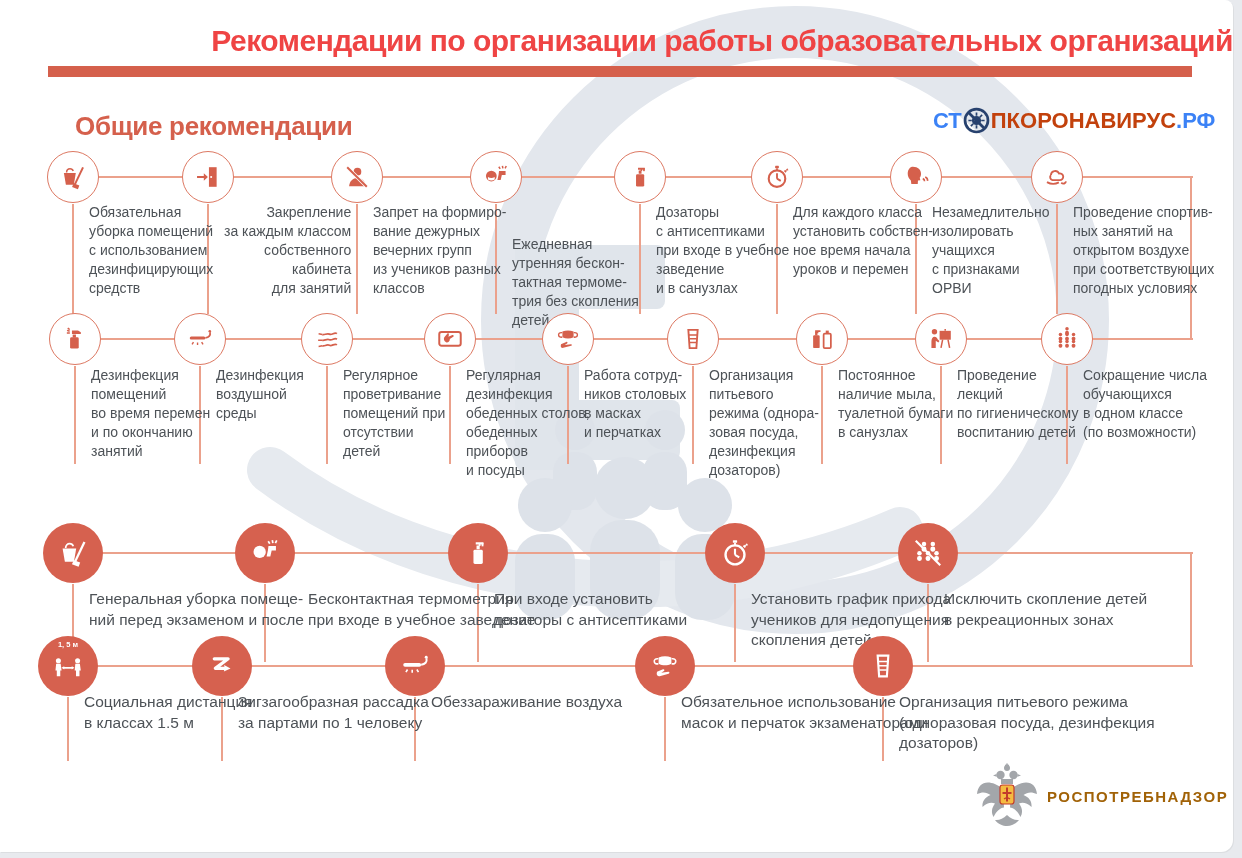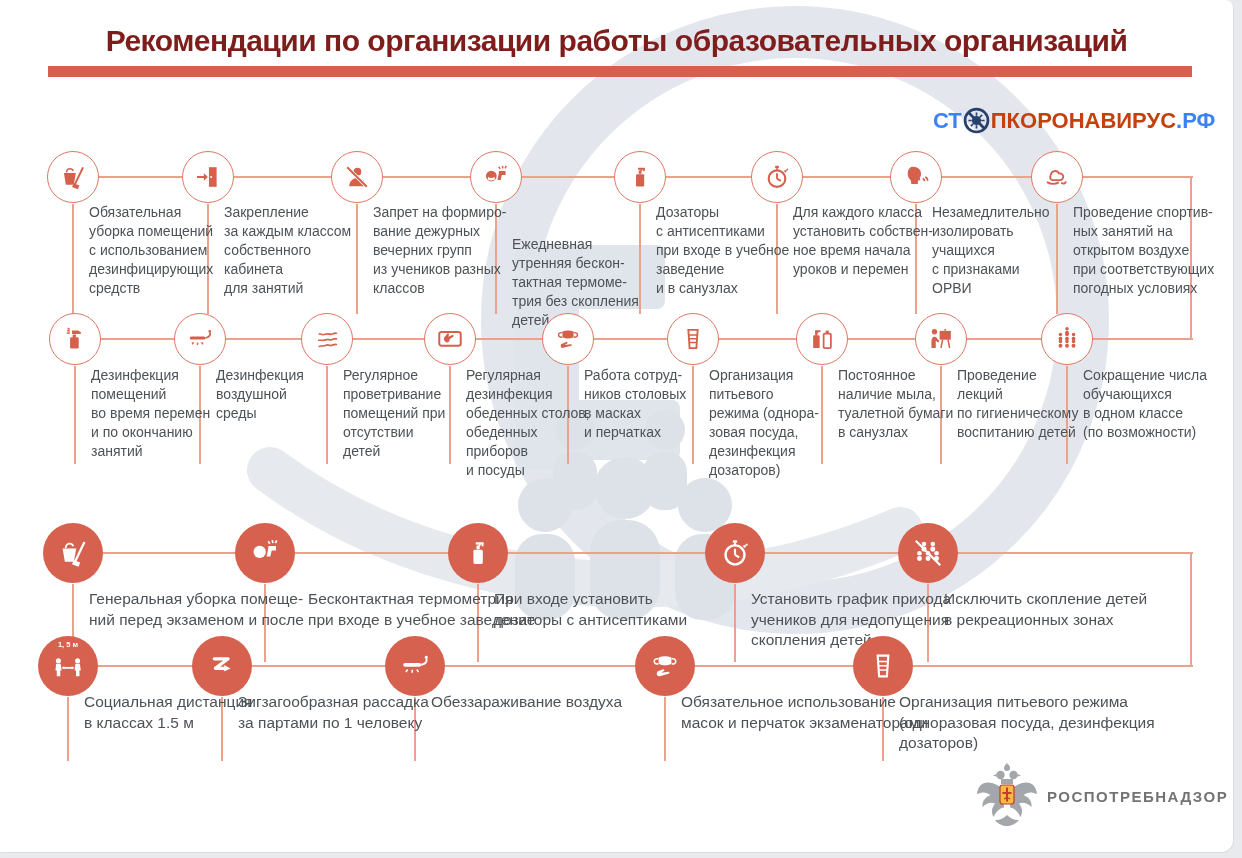--- a/index.html
+++ b/index.html
@@ -9,22 +9,22 @@
     font-family:"Liberation Sans","DejaVu Sans",sans-serif;
     -webkit-font-smoothing:antialiased;
   }
   .page{
     position:absolute;left:0;top:0;width:1233px;height:852px;
     background:#ffffff;border-radius:0 8px 12px 0;overflow:hidden;
     box-shadow:1px 1px 0 rgba(0,0,0,.05);
   }
   .watermark{position:absolute;left:0;top:0;z-index:0;pointer-events:none}
   .page-title{
-    position:absolute;left:0;top:24px;width:100%;text-align:center;z-index:2;
-    font-size:30px;font-weight:bold;color:#7f1d1d;letter-spacing:-.5px;
+    position:absolute;left:0;top:24px;width:100%;text-align:right;z-index:2;
+    font-size:30px;font-weight:bold;color:#ef4444;letter-spacing:-.5px;
   }
   .title-bar{position:absolute;left:48px;top:66px;width:1144px;height:11px;background:#d5604c;z-index:2}
   .section-heading{position:absolute;z-index:2;font-size:26px;font-weight:bold;color:#d5604c;letter-spacing:-.3px}
   #heading-general{left:75px;top:111px}
   #heading-exams{left:75px;top:477px}
 
   .stop-logo{position:absolute;top:107px;left:933px;z-index:2;display:flex;align-items:center;
     font-size:22px;font-weight:bold;letter-spacing:0}
   .stop-logo .red{color:#3b82f6}
   .stop-logo .blue{color:#c2410c}
@@ -37,21 +37,21 @@
   .node.filled{background:#d6614f;color:#ffffff}
   .node.outline svg{width:28px;height:28px;display:block}
   .node.filled svg{width:32px;height:32px;display:block}
   .badge{position:absolute;z-index:3;color:#fff;font-size:7.5px;font-weight:bold;text-align:center;white-space:nowrap}
 
   .label{position:absolute;z-index:2;white-space:pre-line;color:#4d5257;font-size:14px;line-height:19px}
   .label.exam{font-size:15.5px;line-height:20.5px}
 
   .footer{position:absolute;left:975px;top:762px;z-index:2;display:flex;align-items:center}
   .footer .emblem{width:64px;height:72px}
-  .agency-name{margin-left:8px;margin-top:-4px;font-size:15px;font-weight:bold;color:#737373;letter-spacing:1.5px}
+  .agency-name{margin-left:8px;margin-top:-4px;font-size:15px;font-weight:bold;color:#a16207;letter-spacing:1.5px}
 </style>
 </head>
 <body>
 
 <div class="page">
 
   <svg class="watermark" width="1233" height="852">
     <circle cx="795" cy="320" r="288" fill="none" stroke="#e3e7ed" stroke-width="52"></circle>
     <path d="M270 470 C430 590 680 625 900 530" fill="none" stroke="#e6eaef" stroke-width="46" stroke-linecap="round"></path>
     <g fill="#e0e5eb">
@@ -69,20 +69,21 @@
       <circle cx="705" cy="505" r="27"></circle>
         <rect x="675" y="534" width="60" height="86" rx="27"></rect>
       <circle cx="625" cy="488" r="31"></circle>
         <rect x="590" y="520" width="70" height="100" rx="32"></rect>
     </g>
   </svg>
 
   <div class="page-title">Рекомендации по организации работы образовательных организаций</div>
   <div class="title-bar"></div>
 
+  <div class="section-heading" id="heading-general">Общие рекомендации</div>
 
   <div class="stop-logo">
     <span class="red">СТ</span>
     <span class="v-icon">
       <svg viewBox="0 0 24 24">
         <g stroke="#27416e" stroke-width="1.5" fill="none">
           <path d="M12 4.8v3M12 16.2v3M4.8 12h3M16.2 12h3M7 7l2.1 2.1M14.9 14.9 17 17M17 7l-2.1 2.1M9.1 14.9 7 17"></path>
         </g>
         <circle cx="12" cy="12" r="4.1" fill="#27416e"></circle>
         <circle cx="10.8" cy="11" r=".8" fill="#fff"></circle>
@@ -114,21 +115,21 @@
 средств</div>
         <div class="vline" style="left: 207px; top: 204px; height: 110px;"></div>
         <div class="node outline" style="left: 182px; top: 151px; width: 52px; height: 52px;">
           <svg viewBox="0 0 24 24">
             <path fill="currentColor" d="M12.8 3.6h6.6v16.8h-6.6z"></path>
             <circle cx="14.7" cy="12" r=".9" fill="#fff"></circle>
             <path fill="none" stroke="currentColor" stroke-width="1.7" d="M2.6 12h7.6"></path>
             <path fill="currentColor" d="M8.4 8.7 11.9 12l-3.5 3.3z"></path>
           </svg>
         </div>
-        <div class="label" style="left: 224px; top: 203px;">Закрепление
+        <div class="label" style="left: 224px; top: 203px; text-align: right;">Закрепление
 за каждым классом
 собственного
 кабинета
 для занятий</div>
         <div class="vline" style="left: 356px; top: 204px; height: 110px;"></div>
         <div class="node outline" style="left: 331px; top: 151px; width: 52px; height: 52px;">
           <svg viewBox="0 0 24 24">
             <circle cx="12.4" cy="7.4" r="3.3" fill="currentColor"></circle>
             <path fill="currentColor" d="M5.2 20c.4-4.6 3.3-7.1 7.2-7.1 3.7 0 6.6 2.5 7 7.1z"></path>
             <path stroke="#fff" stroke-width="3" fill="none" d="M3.6 3.6 20.4 20.4"></path>

